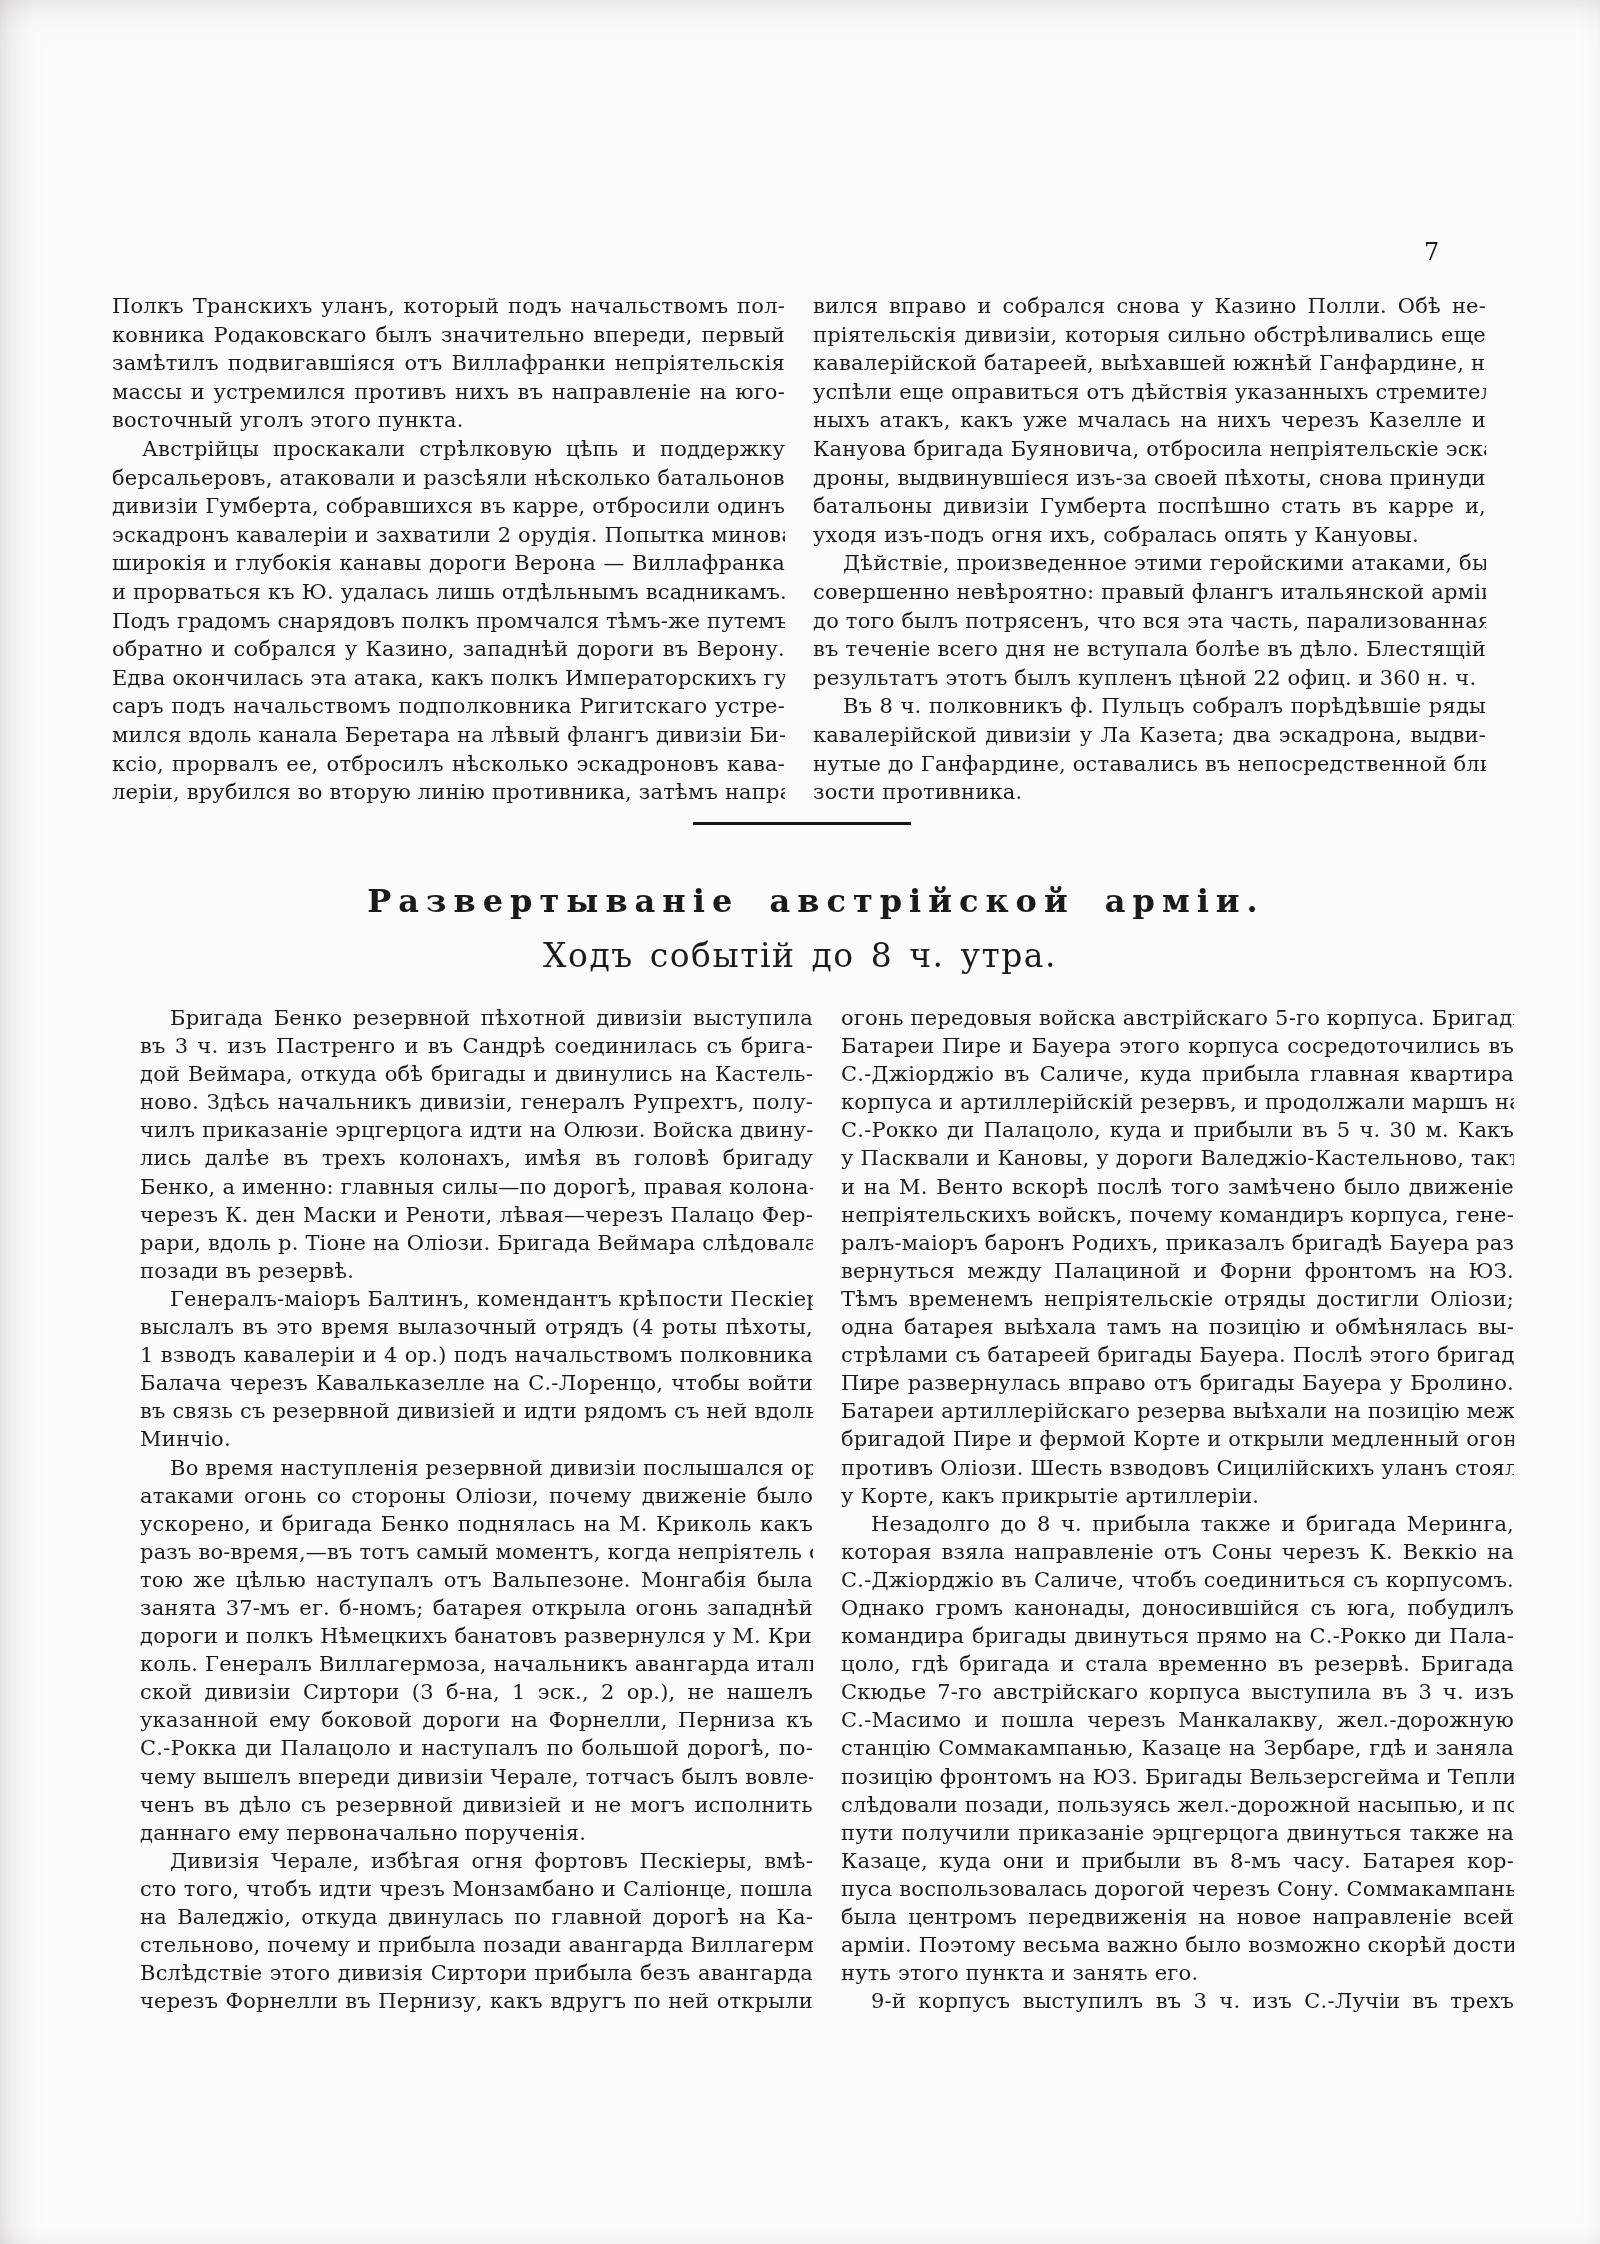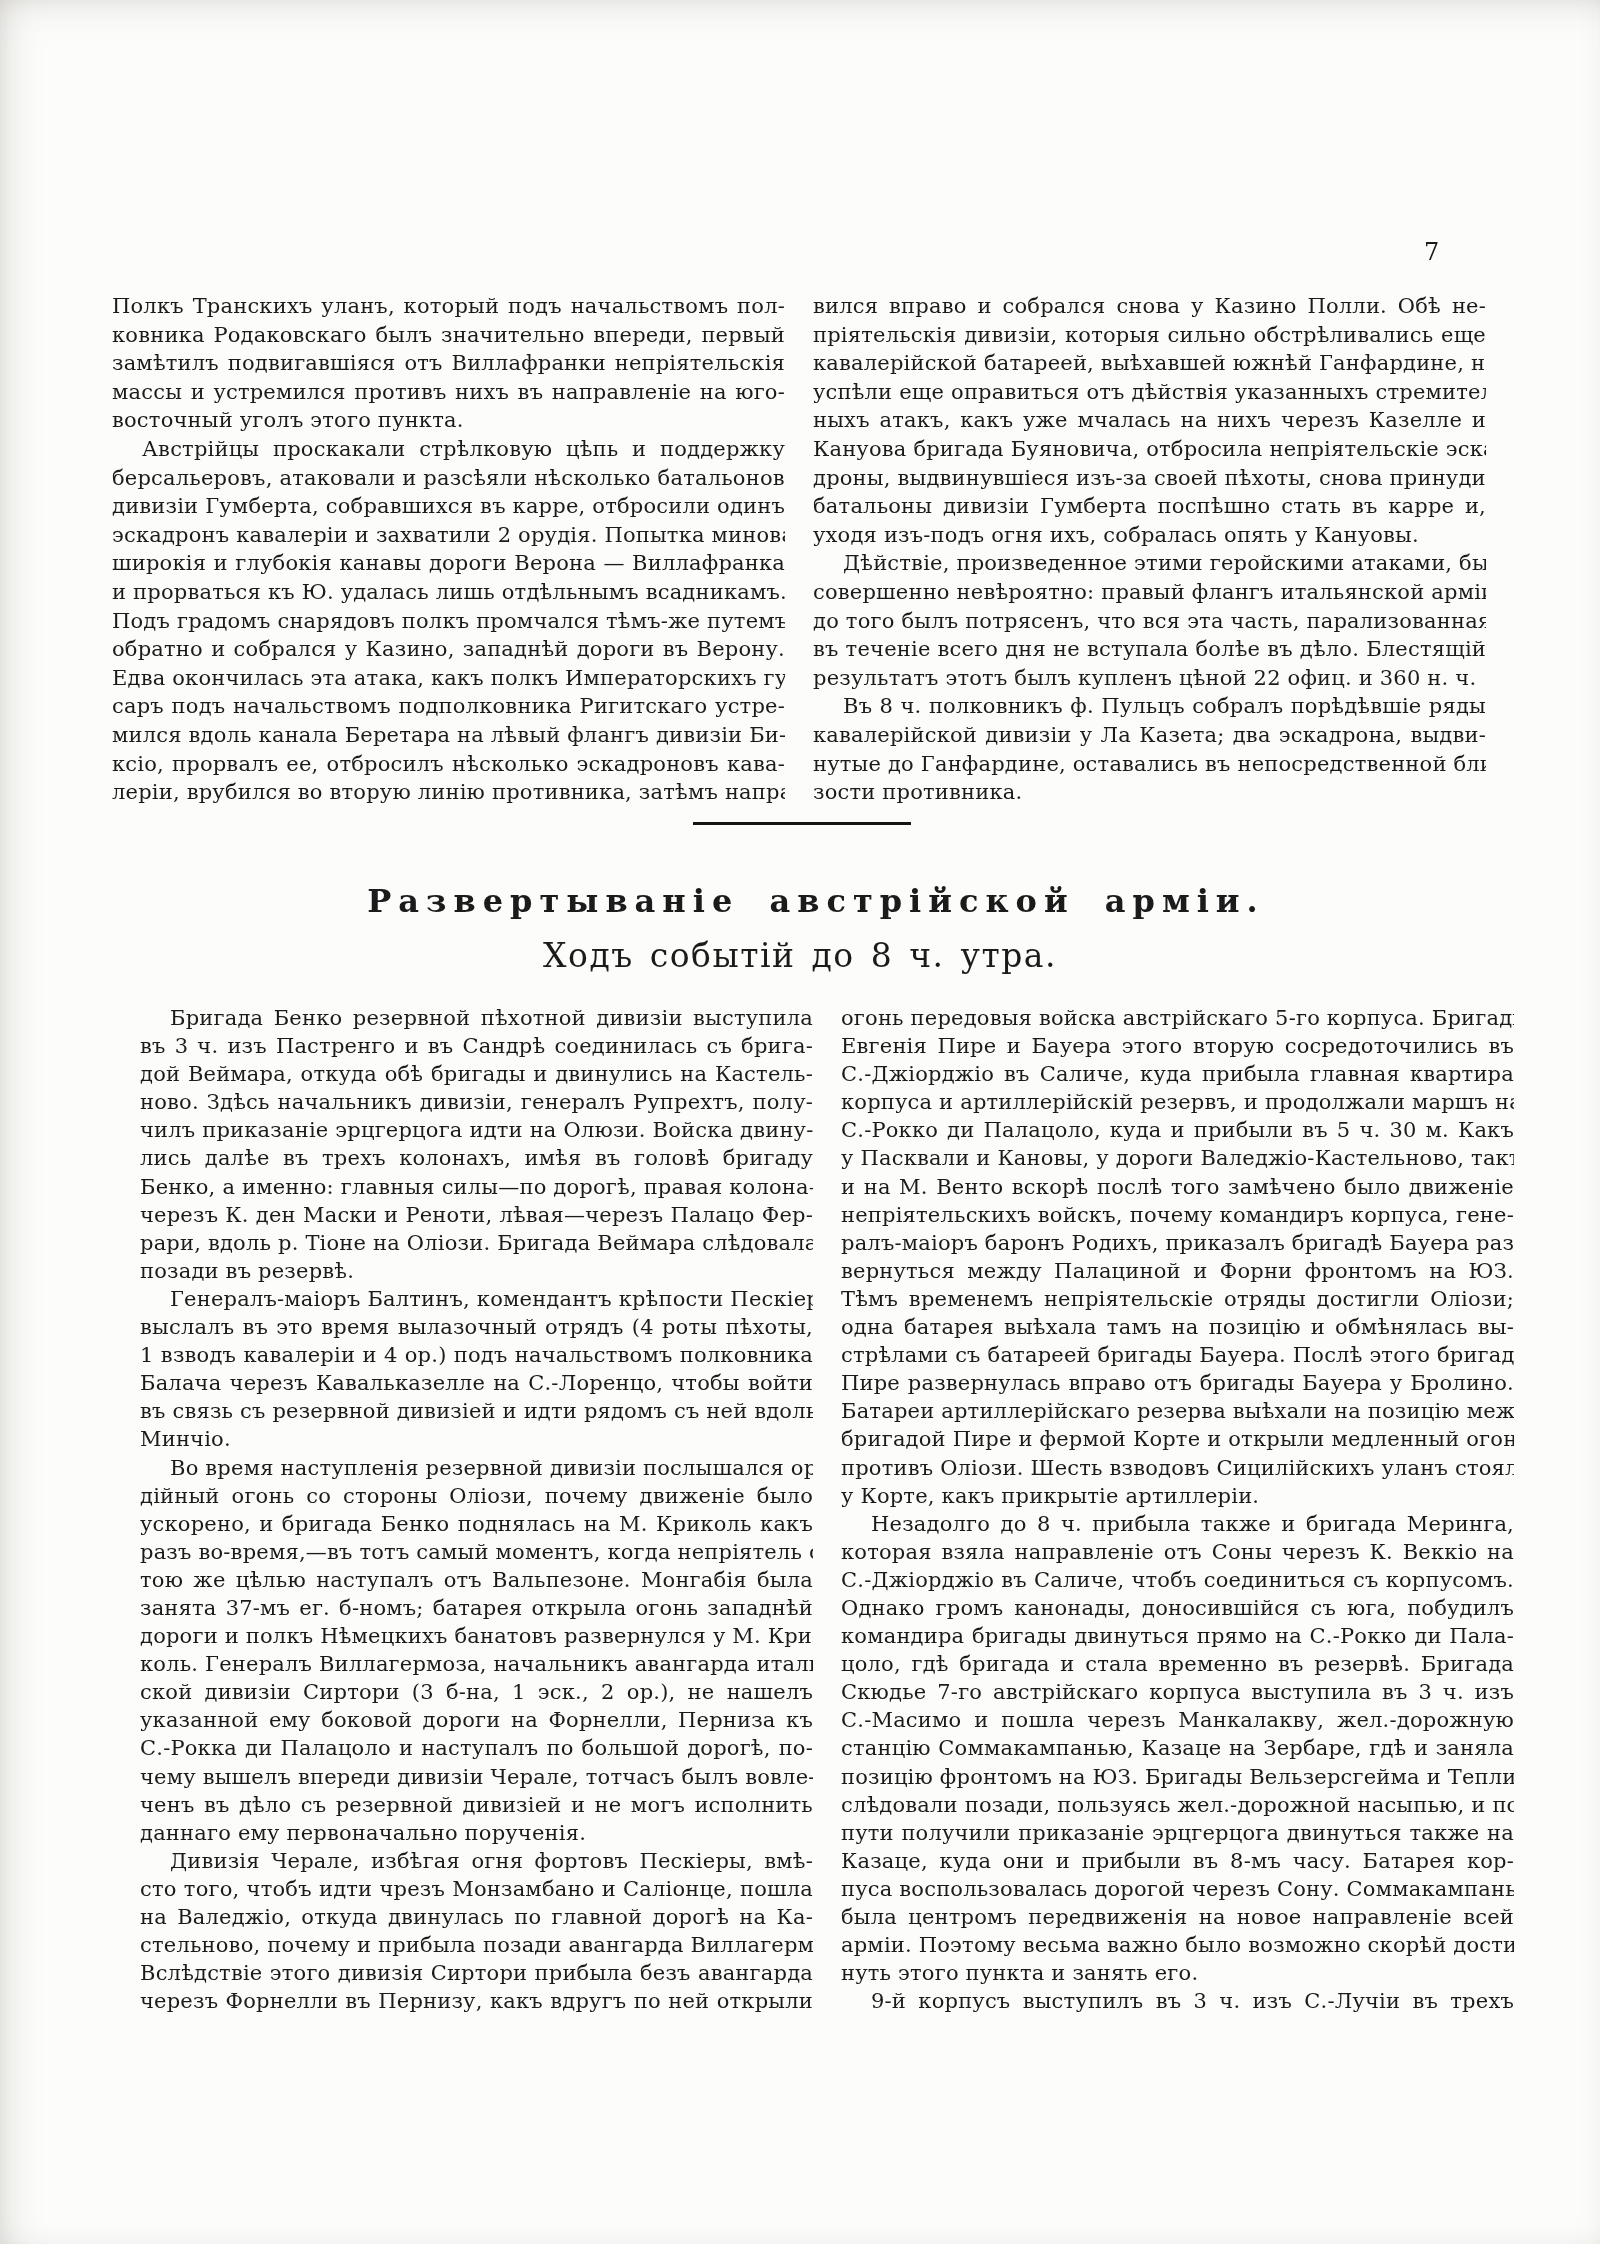--- a/index.html
+++ b/index.html
@@ -143,21 +143,21 @@
         <div class="para indent">
           <div class="line">Генералъ-маіоръ Балтинъ, комендантъ крѣпости Пескіера,</div>
           <div class="line">выслалъ въ это время вылазочный отрядъ (4 роты пѣхоты,</div>
           <div class="line">1 взводъ кавалеріи и 4 ор.) подъ начальствомъ полковника</div>
           <div class="line">Балача черезъ Кавальказелле на С.-Лоренцо, чтобы войти</div>
           <div class="line">въ связь съ резервной дивизіей и идти рядомъ съ ней вдоль</div>
           <div class="line end">Минчіо.</div>
         </div>
         <div class="para indent">
           <div class="line">Во время наступленія резервной дивизіи послышался ору-</div>
-          <div class="line">дійный огонь со стороны Оліози, почему движеніе было</div>
+          <div class="line">атаками огонь со стороны Оліози, почему движеніе было</div>
           <div class="line">ускорено, и бригада Бенко поднялась на М. Криколь какъ</div>
           <div class="line">разъ во-время,—въ тотъ самый моментъ, когда непріятель съ</div>
           <div class="line">тою же цѣлью наступалъ отъ Вальпезоне. Монгабія была</div>
           <div class="line">занята 37-мъ ег. б-номъ; батарея открыла огонь западнѣй</div>
           <div class="line">дороги и полкъ Нѣмецкихъ банатовъ развернулся у М. Кри-</div>
           <div class="line">коль. Генералъ Виллагермоза, начальникъ авангарда итальян-</div>
           <div class="line">ской дивизіи Сиртори (3 б-на, 1 эск., 2 ор.), не нашелъ</div>
           <div class="line">указанной ему боковой дороги на Форнелли, Перниза къ</div>
           <div class="line">С.-Рокка ди Палацоло и наступалъ по большой дорогѣ, по-</div>
           <div class="line">чему вышелъ впереди дивизіи Черале, тотчасъ былъ вовле-</div>
@@ -170,21 +170,21 @@
           <div class="line">на Валеджіо, откуда двинулась по главной дорогѣ на Ка-</div>
           <div class="line">стельново, почему и прибыла позади авангарда Виллагермозы.</div>
           <div class="line">Вслѣдствіе этого дивизія Сиртори прибыла безъ авангарда</div>
           <div class="line">черезъ Форнелли въ Пернизу, какъ вдругъ по ней открыли</div>
         </div>
       </div>
     <div class="gutter"></div>
     <div class="col">
         <div class="para">
           <div class="line">огонь передовыя войска австрійскаго 5-го корпуса. Бригады</div>
-          <div class="line">Евгенія Пире и Бауера этого вторую сосредоточились въ</div>
+          <div class="line">Батареи Пире и Бауера этого корпуса сосредоточились въ</div>
           <div class="line">С.-Джіорджіо въ Саличе, куда прибыла главная квартира</div>
           <div class="line">корпуса и артиллерійскій резервъ, и продолжали маршъ на</div>
           <div class="line">С.-Рокко ди Палацоло, куда и прибыли въ 5 ч. 30 м. Какъ</div>
           <div class="line">у Пасквали и Кановы, у дороги Валеджіо-Кастельново, такъ</div>
           <div class="line">и на М. Венто вскорѣ послѣ того замѣчено было движеніе</div>
           <div class="line">непріятельскихъ войскъ, почему командиръ корпуса, гене-</div>
           <div class="line">ралъ-маіоръ баронъ Родихъ, приказалъ бригадѣ Бауера раз-</div>
           <div class="line">вернуться между Палациной и Форни фронтомъ на ЮЗ.</div>
           <div class="line">Тѣмъ временемъ непріятельскіе отряды достигли Оліози;</div>
           <div class="line">одна батарея выѣхала тамъ на позицію и обмѣнялась вы-</div>

